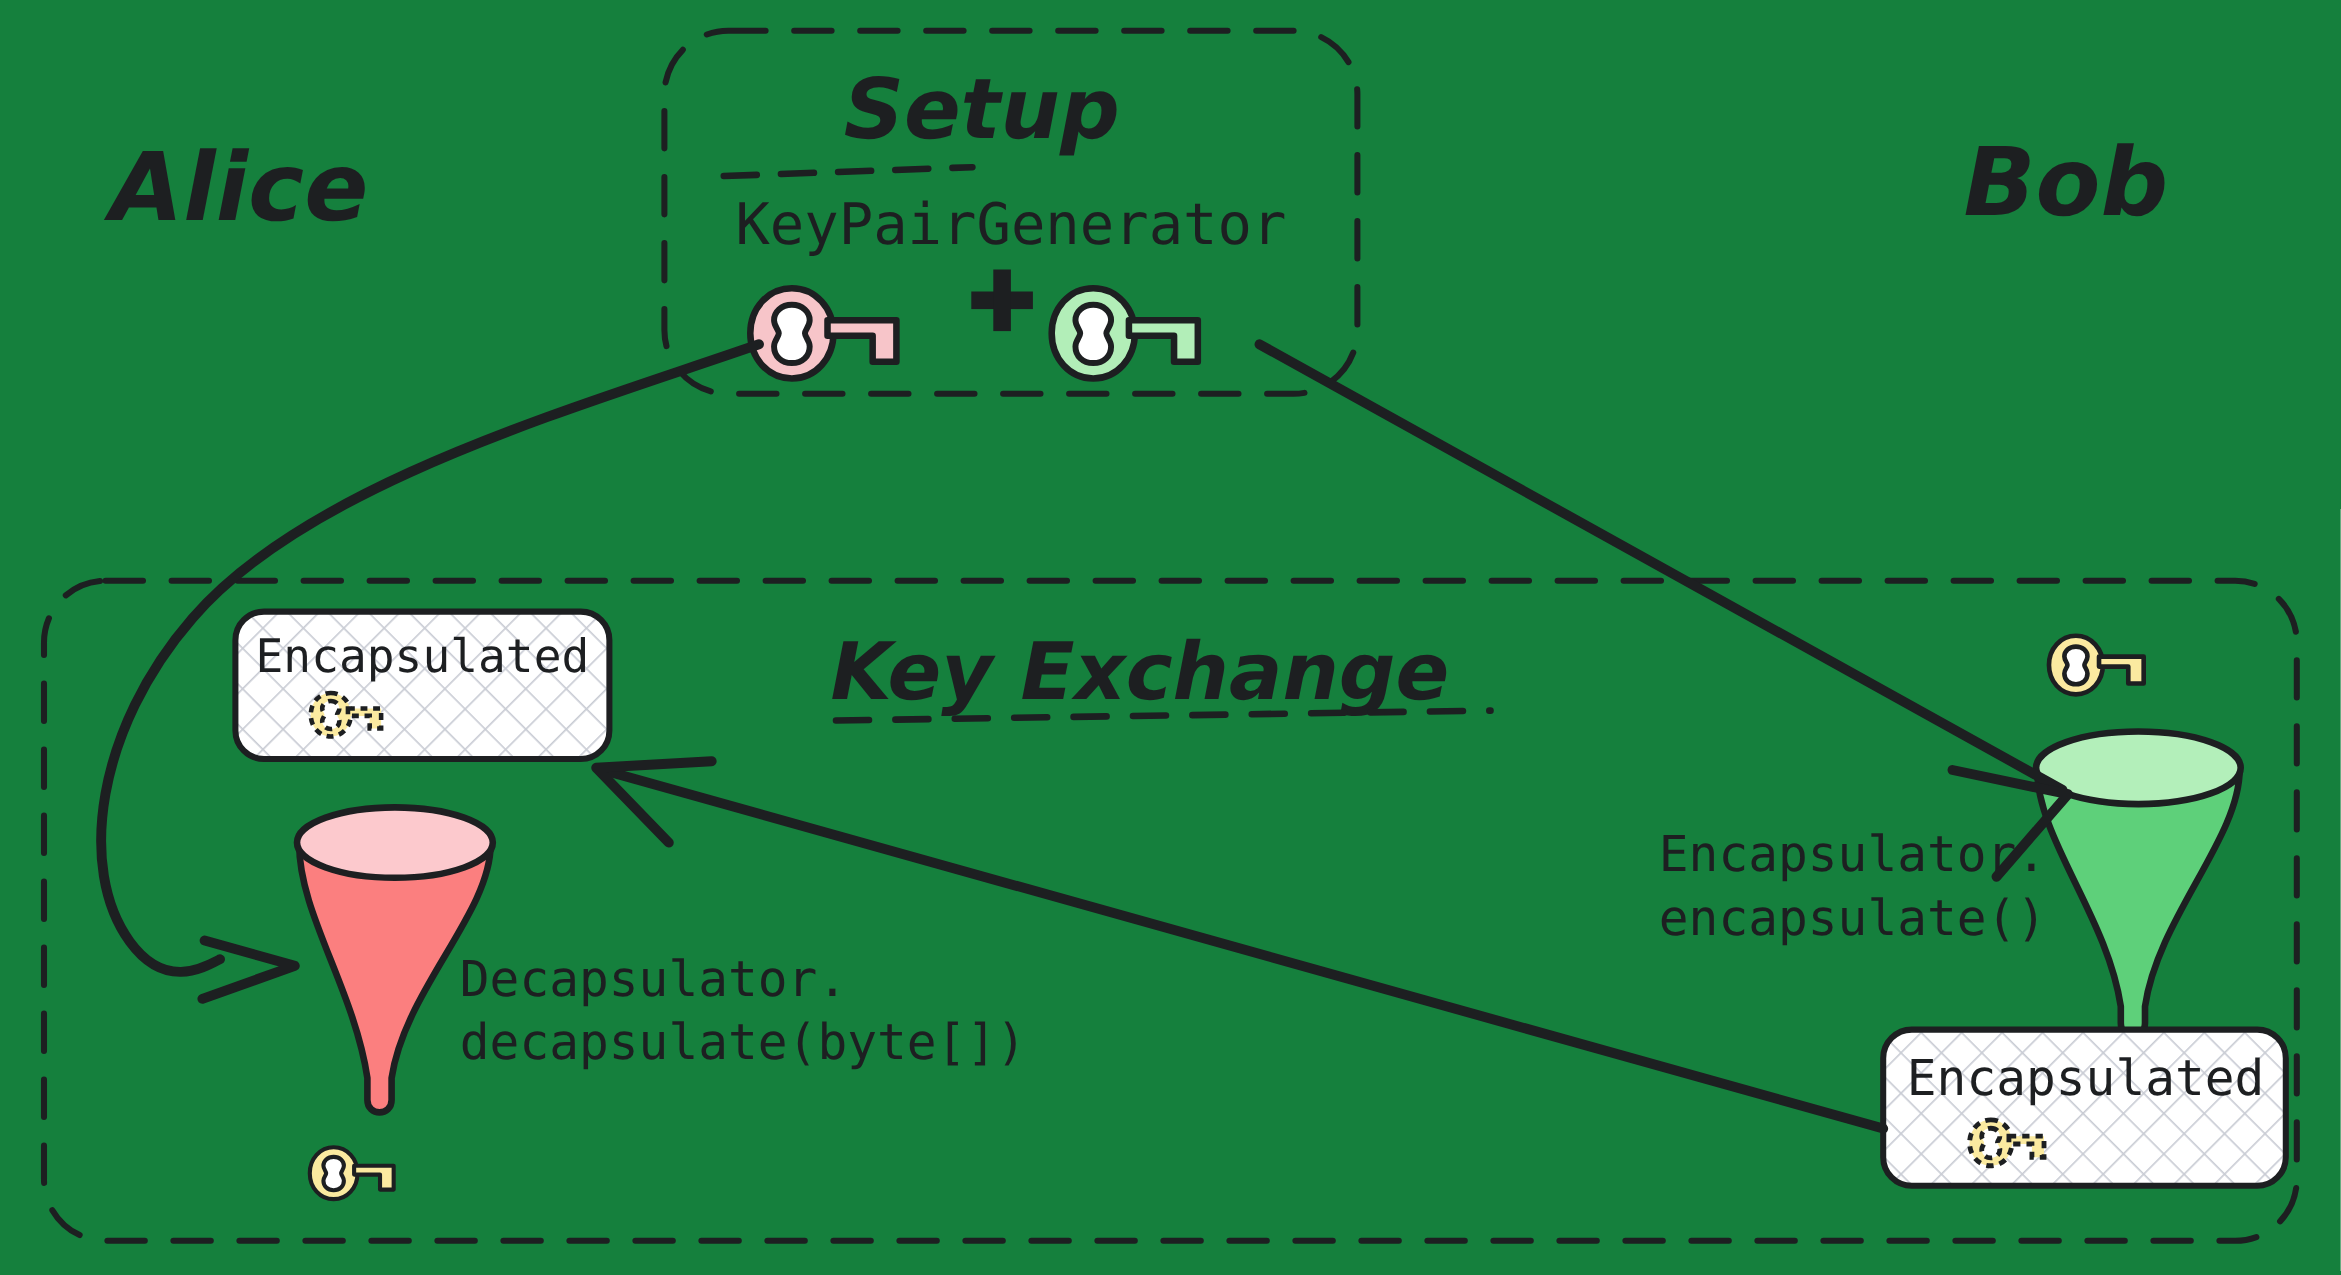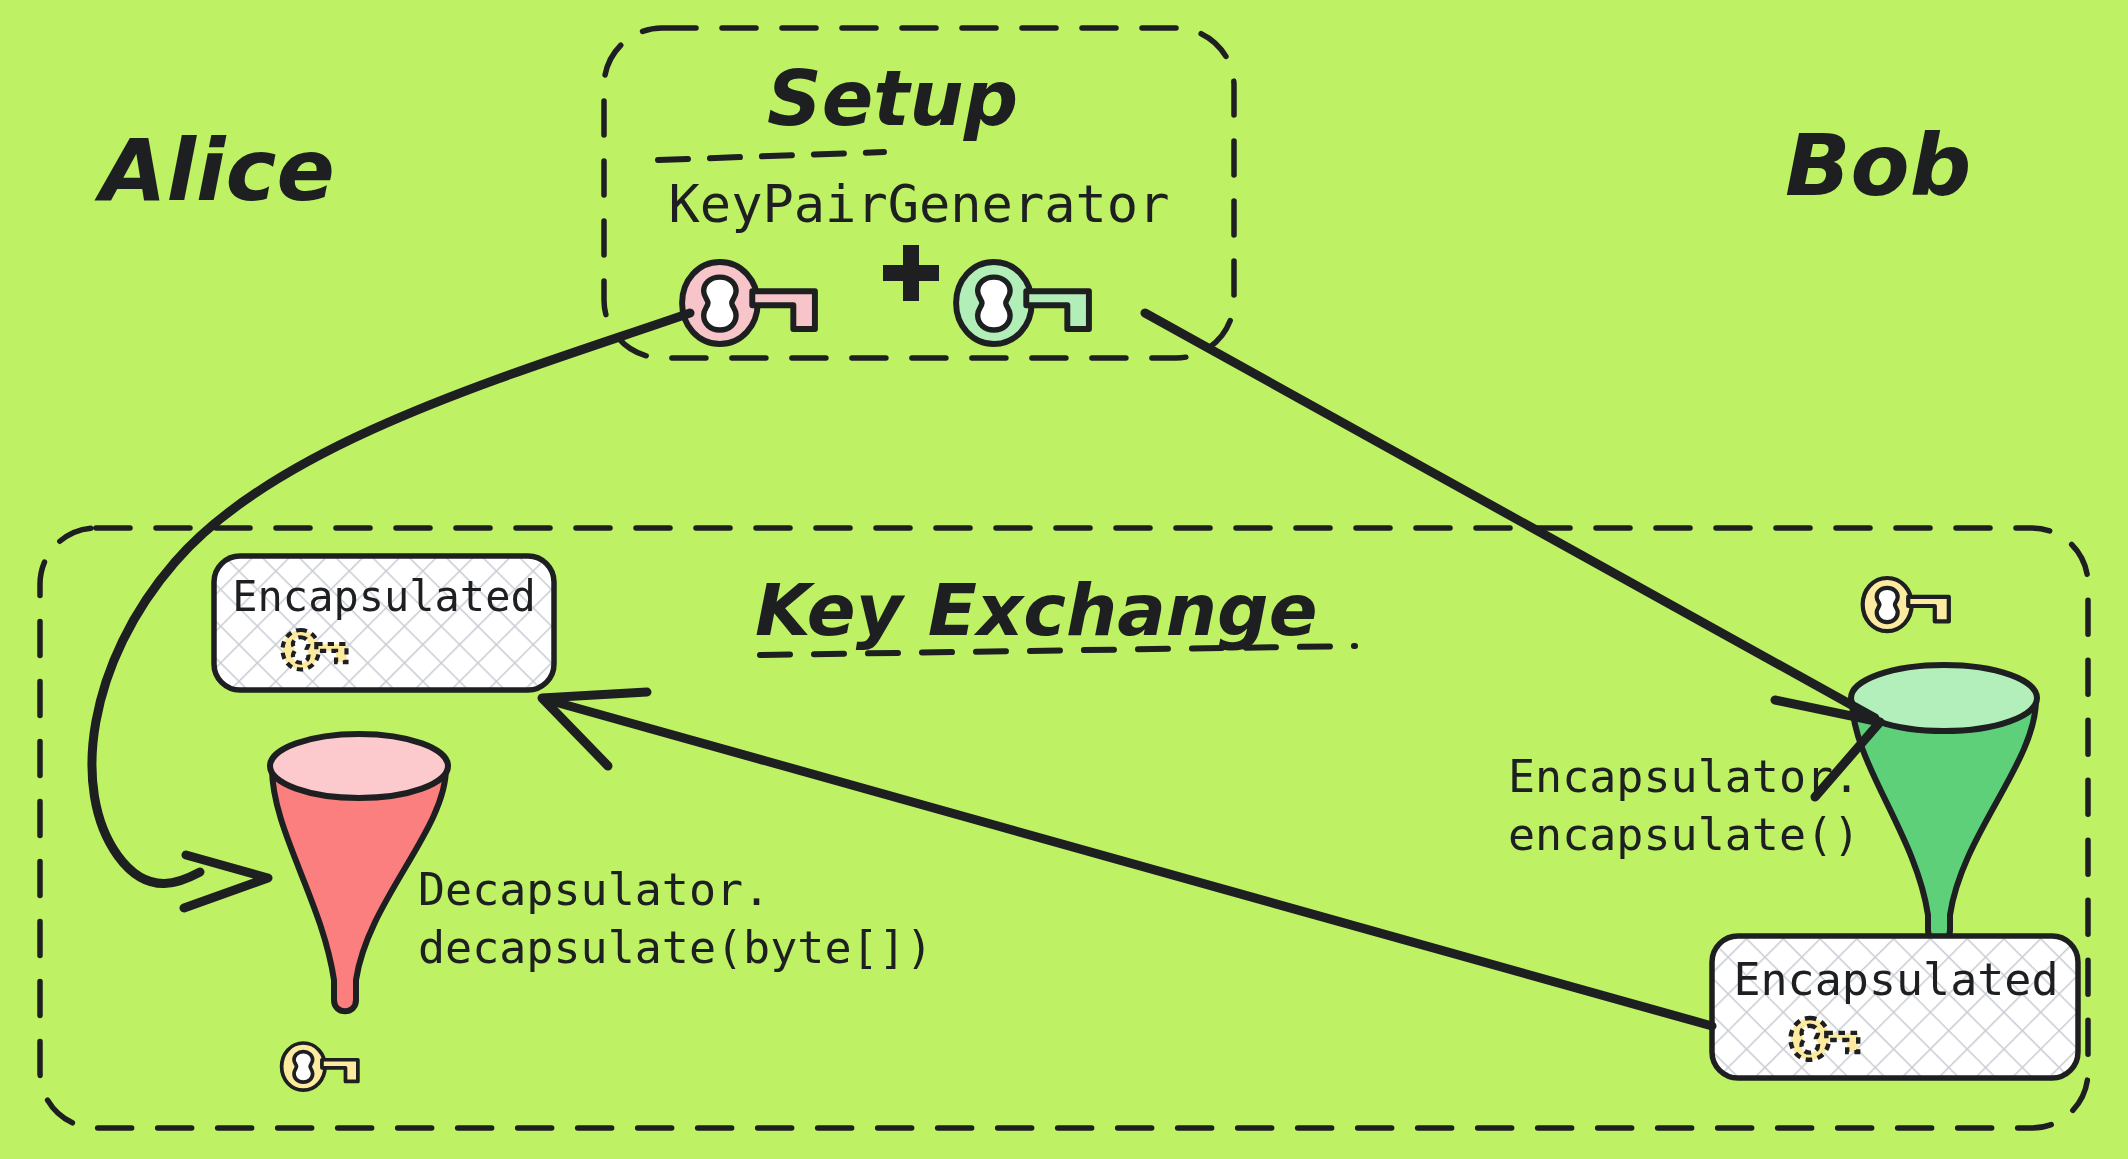--- a/index.html
+++ b/index.html
@@ -8,21 +8,21 @@
     padding: 0;
     background: #ffffff;
   }
   body {
     font-family: "DejaVu Sans", sans-serif;
   }
   #stage {
     position: relative;
     width: 2128px;
     height: 1159px;
-    background: #bef264;
+    background: #15803d;
     overflow: hidden;
   }
   #diagram-svg {
     position: absolute;
     left: 0;
     top: 0;
     width: 2128px;
     height: 1159px;
   }
   .hand-label {

